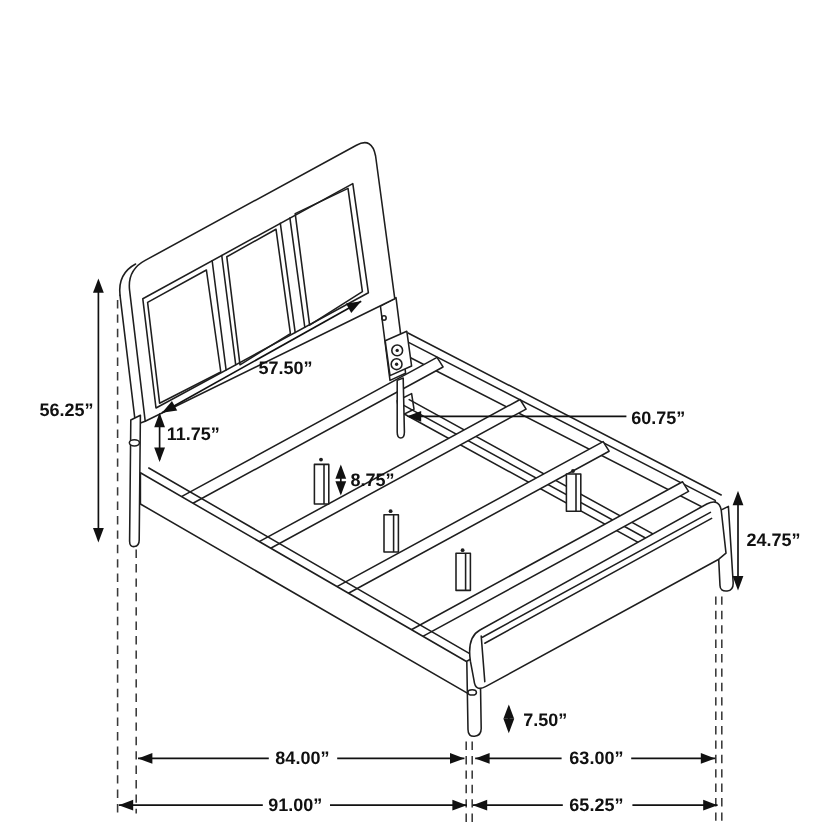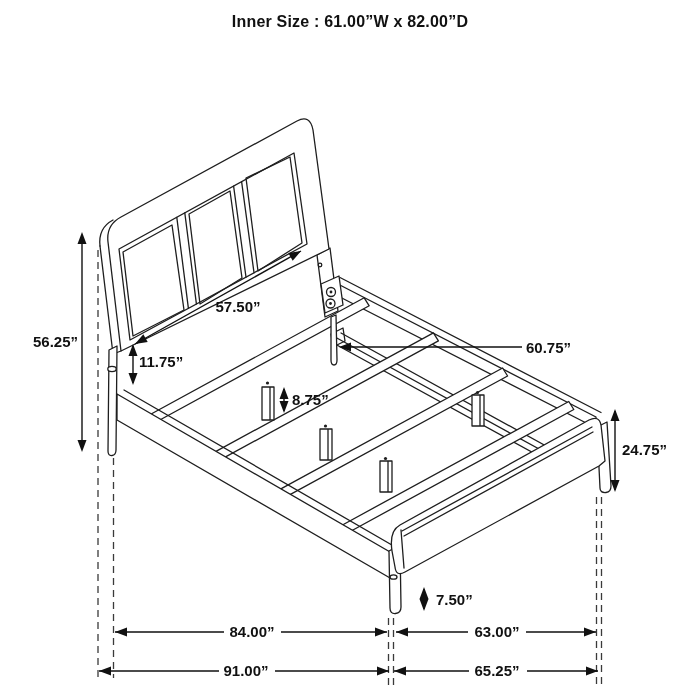--- a/index.html
+++ b/index.html
@@ -14,21 +14,20 @@
   .dim{stroke:#111;stroke-width:1.4;fill:none;}
   .ah{fill:#111;stroke:none;}
   .dim-label{font-family:"Liberation Sans",sans-serif;font-size:15px;font-weight:bold;fill:#111;}
   .dot{fill:#1e1e1e;stroke:none;}
 </style>
 </head>
 <body>
 
 <div class="page">
 
-  <div class="title">Inner Size : 61.00”W x 82.00”D</div>
 
   <svg width="700" height="700" viewBox="0 0 700 700">
 
     <g>
       <path class="fw" d="M334,282 L596,417 L596,428 L334,294 Z"></path>
       <path class="ln" d="M340,277.5 L601,412.5"></path>
     </g>
     <g>
       <path class="fw" d="M335,337 L561,461 L561,468 L335,344 Z"></path>
       <path class="ln" d="M341,333 L566,457"></path>

